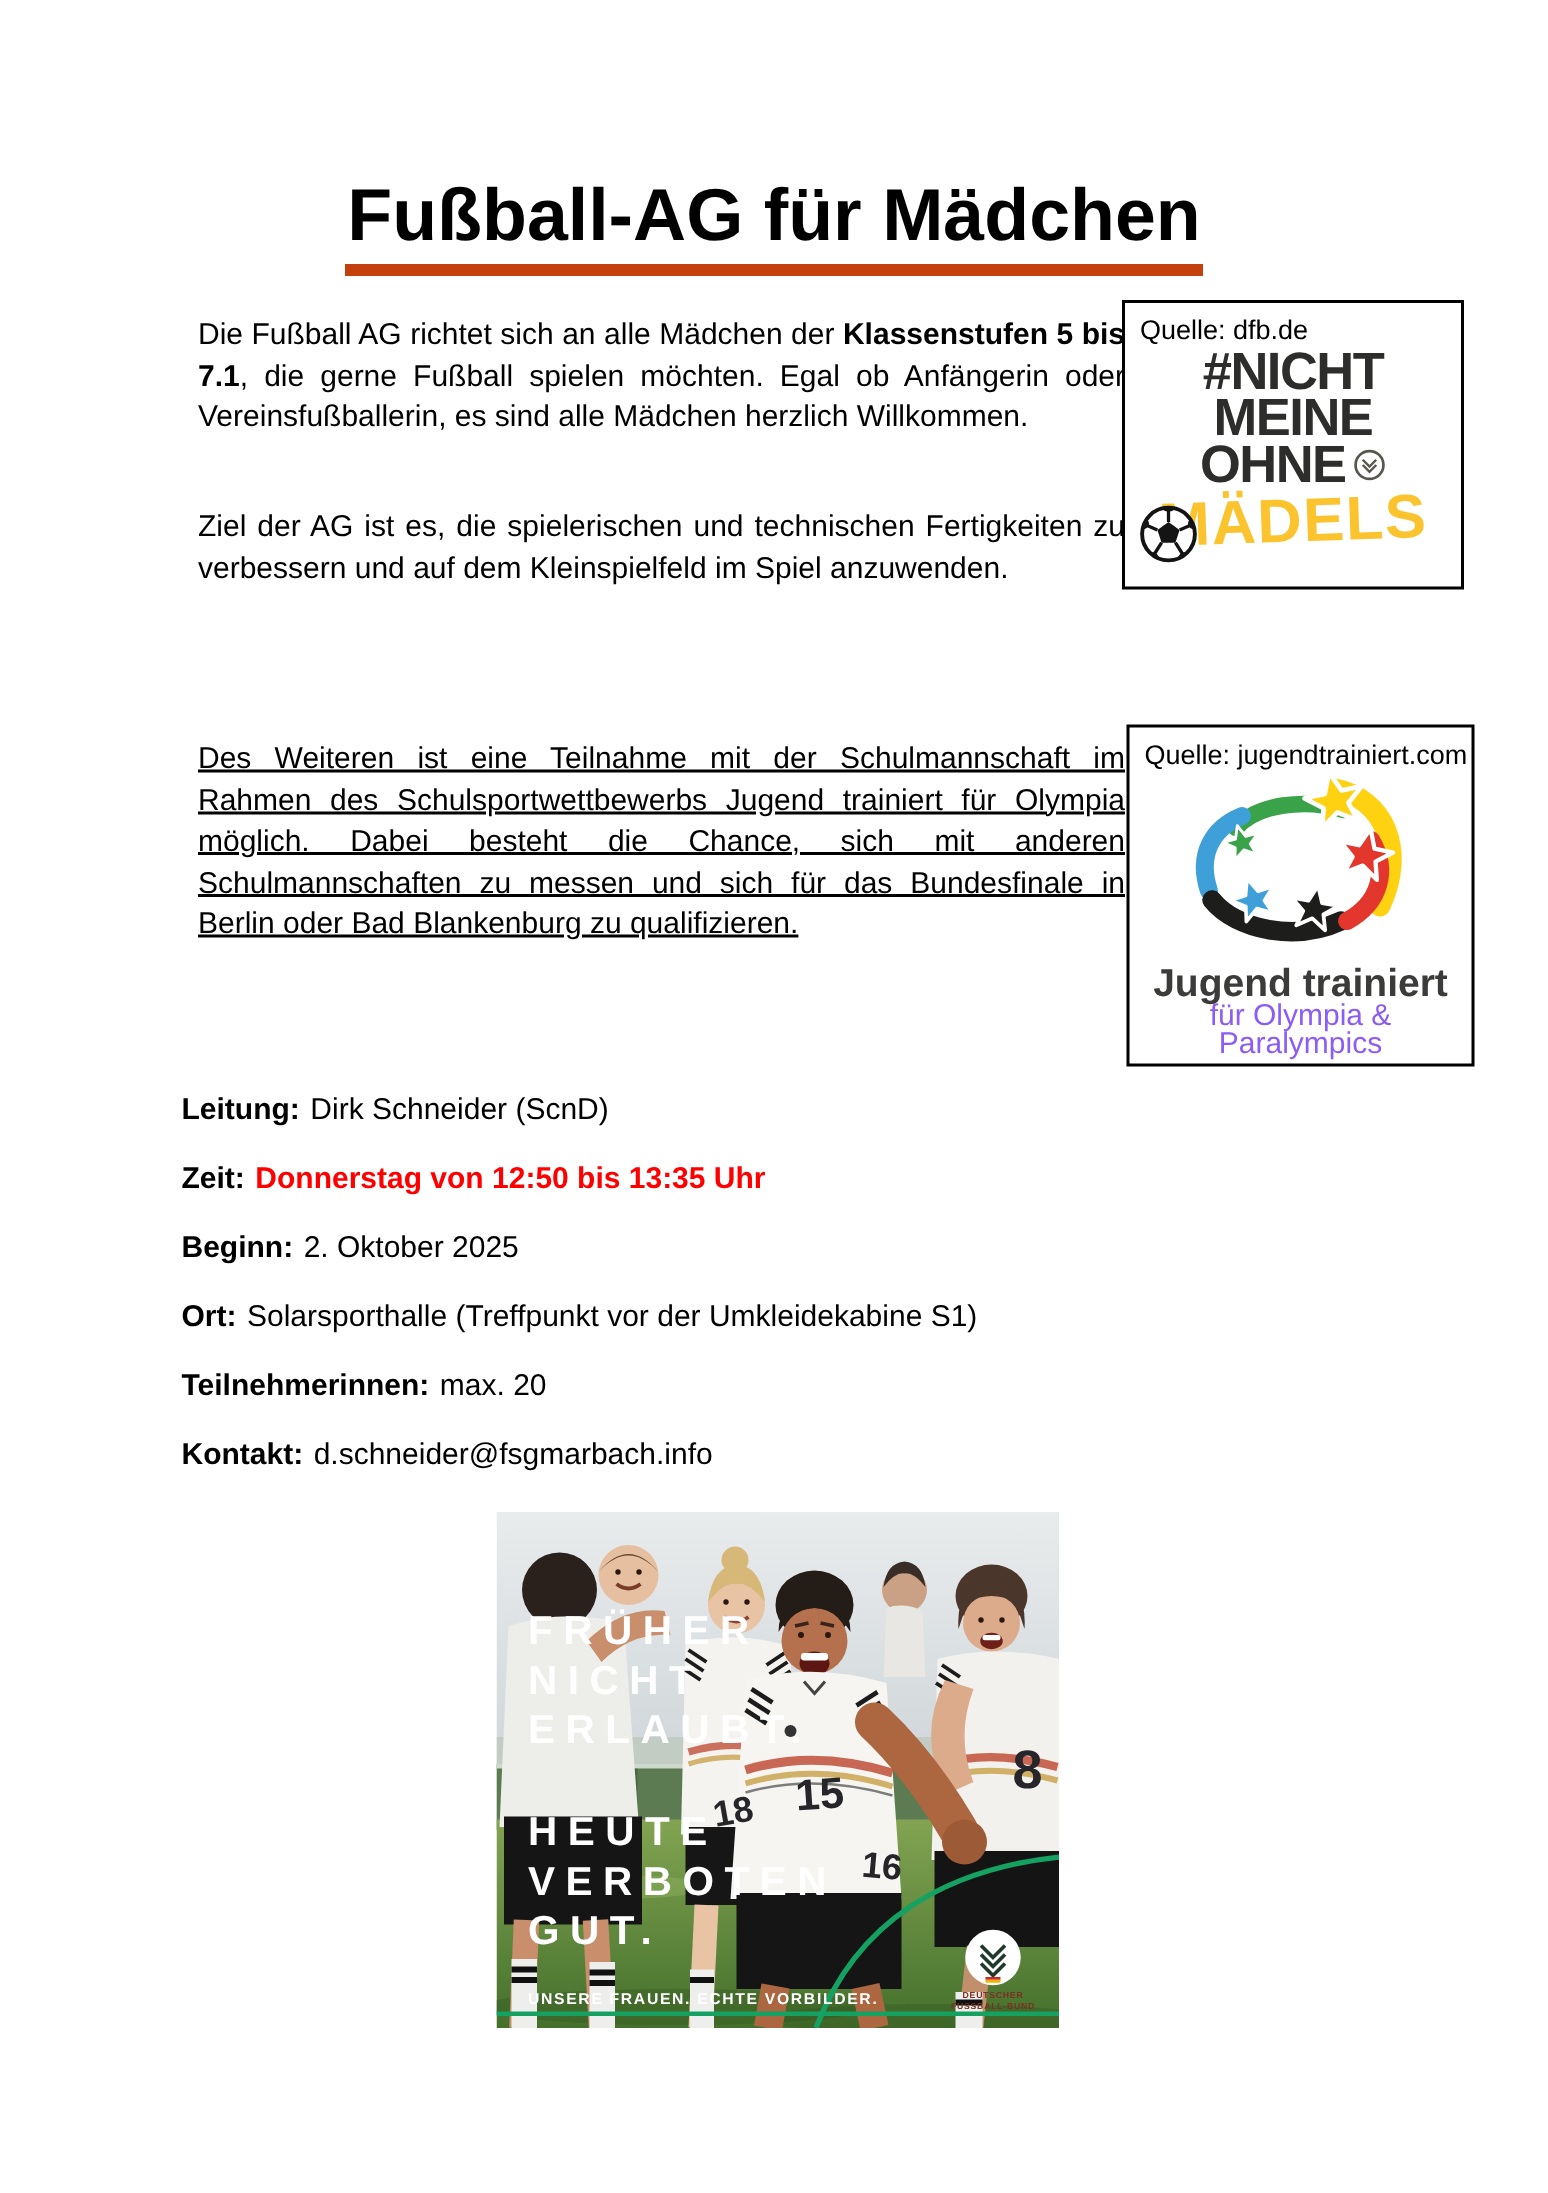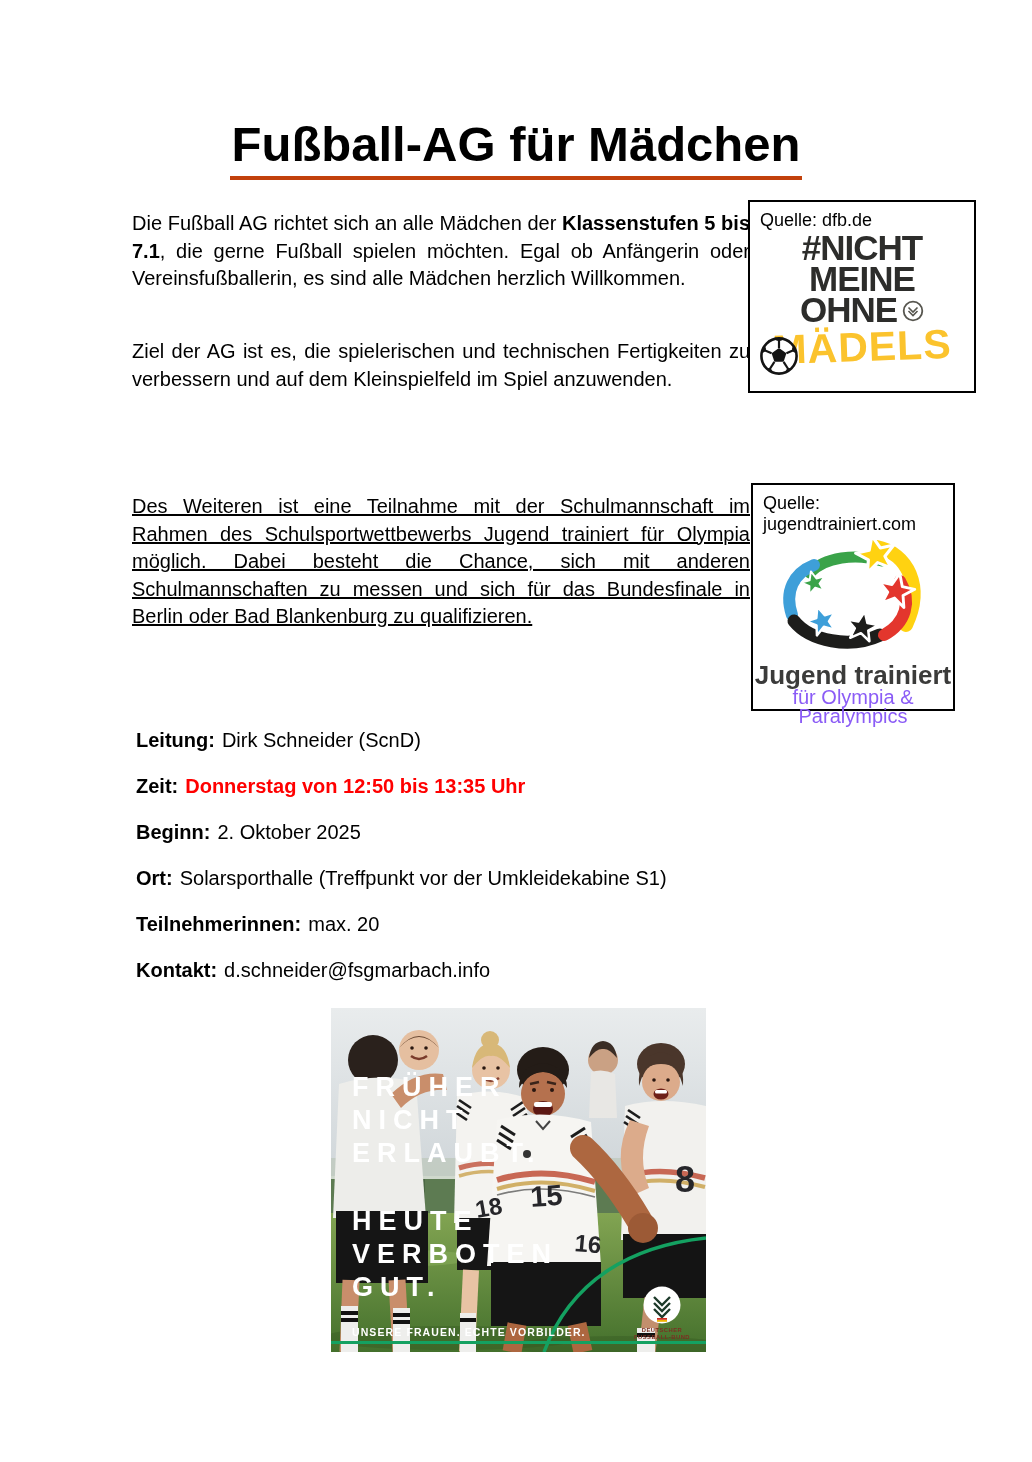--- a/index.html
+++ b/index.html
@@ -2,34 +2,34 @@
 <html><head>
 <meta charset="utf-8">
 <style>
   html,body { margin:0; padding:0; background:#ffffff; }
   .page {
     position:relative; width:1032px; height:1462px; background:#fff;
     font-family:"Liberation Sans", sans-serif; color:#000; overflow:hidden;
   }
   .title { position:absolute; top:116px; left:0; width:100%; text-align:center;
            font-size:49px; font-weight:bold; margin:0; }
-  .title .u { display:inline-block; border-bottom:4px solid #c2410c; padding:0 2px 4px; }
+  .title .u { display:inline-block; border-bottom:8px solid #c2410c; padding:0 2px 4px; }
 
   .para { position:absolute; left:120px; width:618px; font-size:20px;
           line-height:27.6px; text-align:justify; margin:12px; }
   #p1 { top:198px; } #p2 { top:326px; } #p3 { top:481px;text-decoration:underline; }
 
   .details { position:absolute; left:120px; top:728px; width:660px; }
-  .detail-row { margin:0 0 22px 16px; font-size:20px; line-height:24px; }
+  .detail-row { margin:0 0 22px 1px; font-size:20px; line-height:24px; }
   .detail-row b { margin-right:7px; }
   .red-value { color:#FF0000; font-weight:bold; }
 
   .src-box { position:absolute; border:2px solid #000; background:#fff; box-sizing:border-box; }
   #dfb-box { left:748px; top:200px; width:228px; height:193px; }
-  #jugend-box { left:751px; top:483px; width:204px; height:228px; text-align:center; }
+  #jugend-box { left:751px; top:483px; width:232px; height:228px; text-align:center; }
   .quelle { font-size:18px; padding:8px 0 0 10px; text-align:left; }
 
   .nicht-logo { text-align:center; font-weight:bold; color:#2d2d2b; margin-top:1px; position:relative; }
   .nl { font-size:35px; line-height:31px; letter-spacing:-1px; }
   .nl-crest { display:inline-block; vertical-align:middle; margin-left:5px; position:relative; top:-2px; }
   .maedels { font-size:41px; line-height:44px; color:#FBC32D; letter-spacing:1px;
              transform:rotate(-2deg); font-weight:bold; }
   .ball { position:absolute; left:8px; bottom:-8px; }
 
   .jt-logo { margin-top:2px; }

